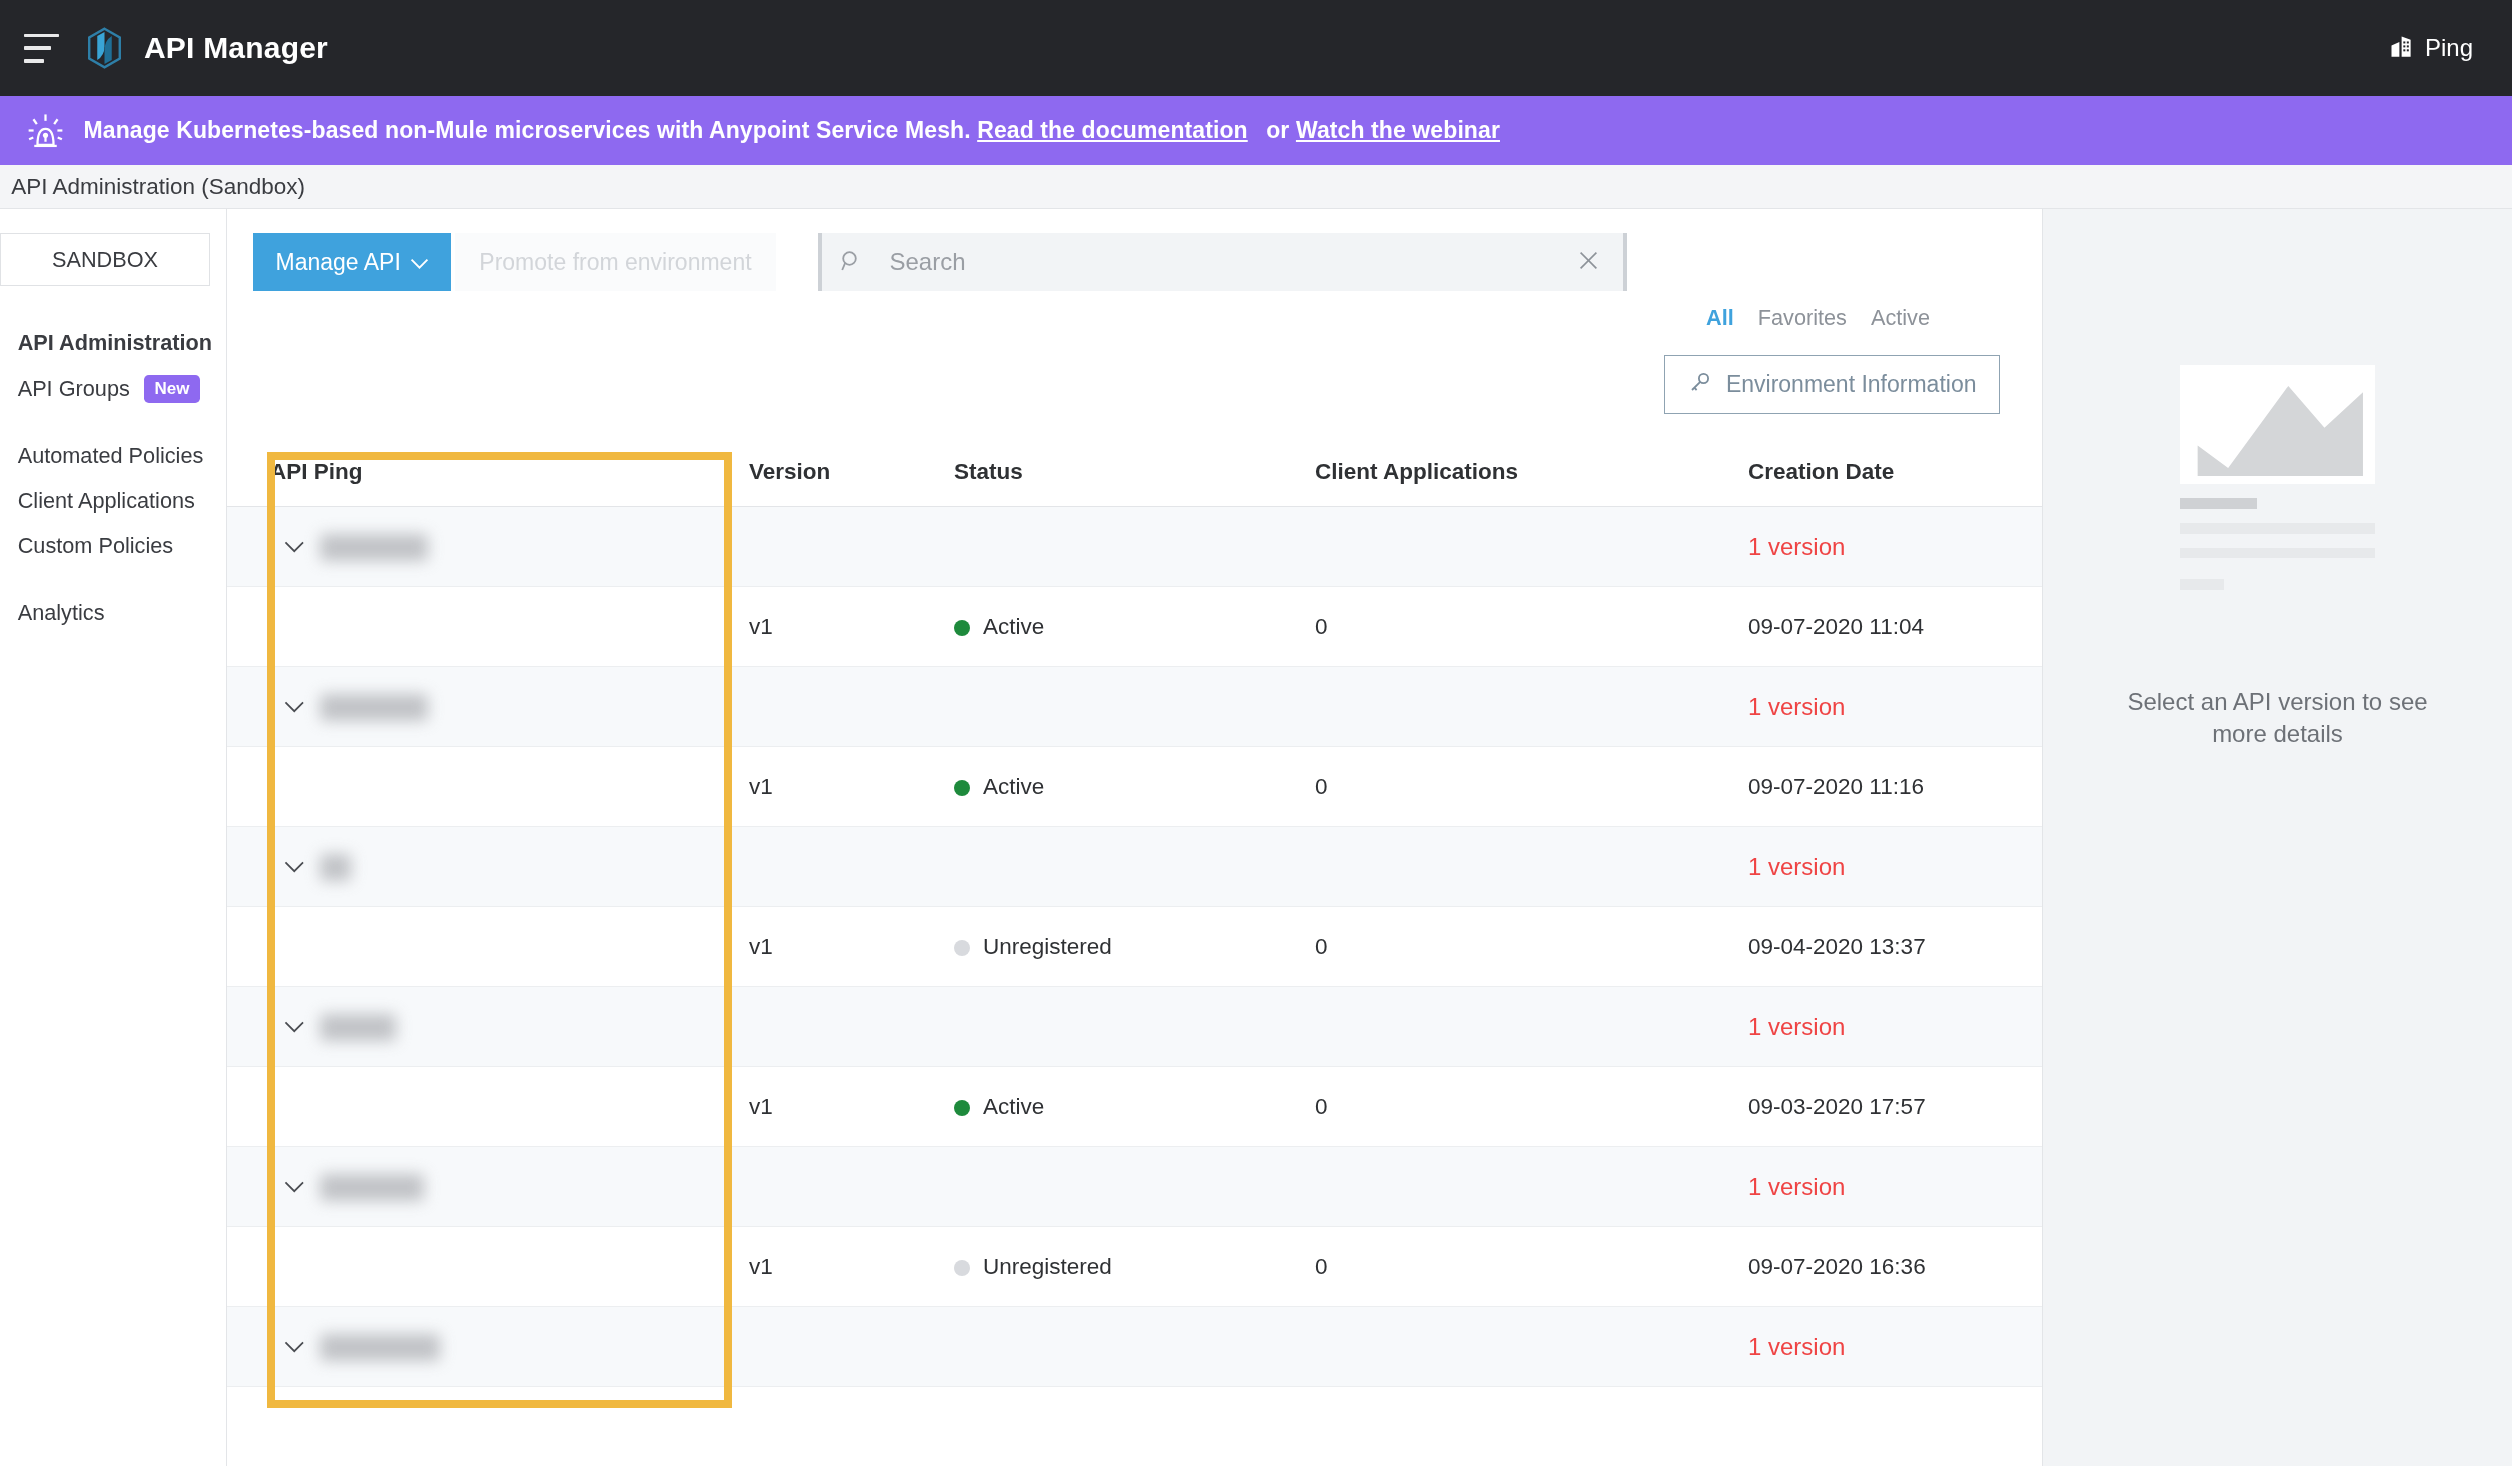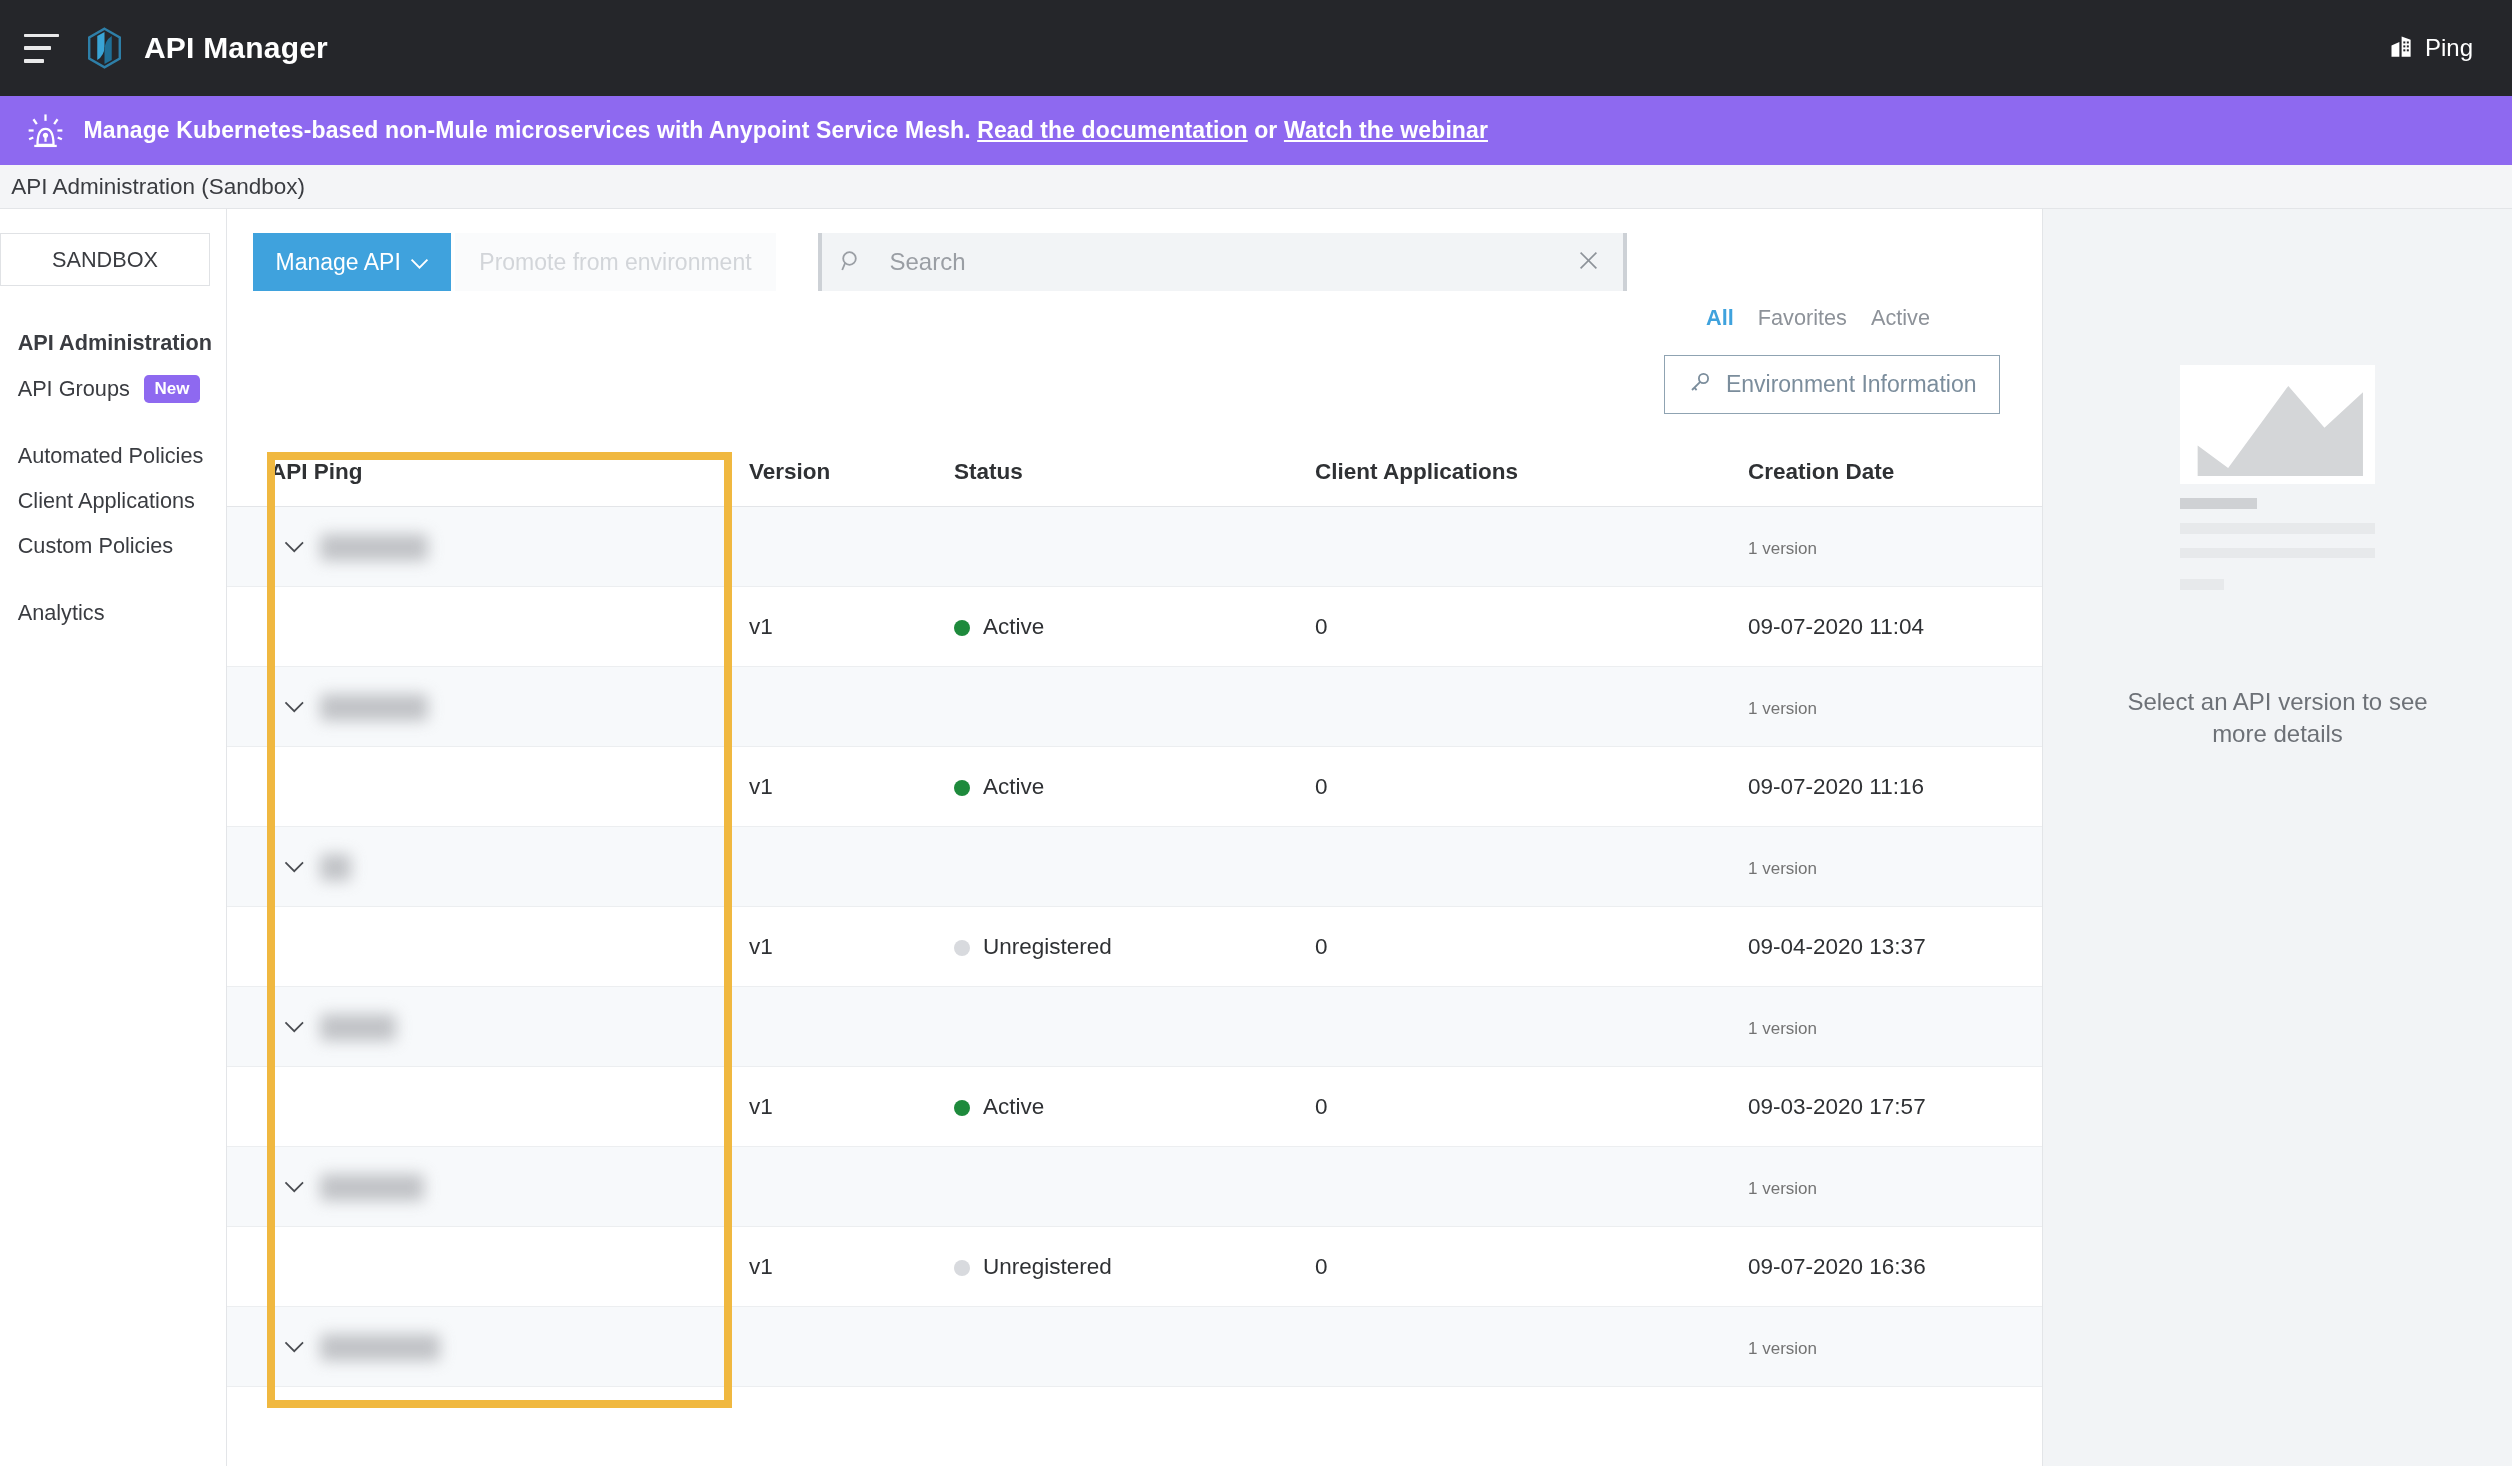--- a/index.html
+++ b/index.html
@@ -29,21 +29,21 @@
   .org-name { color: #ffffff; font-size: 24px; }
 
   
   .promo {
     height: 69px; background: #8e69f0; display: flex; align-items: center;
     padding-left: 22.5px; color: #fff;
   }
   .promo-icon { width: 45px; height: 45px; margin-right: 16px; flex: 0 0 auto; }
   .promo-text { font-size: 23px; font-weight: bold; letter-spacing: 0.1px; }
   .promo-text a { color: #fff; text-decoration: underline; font-weight: bold; }
-  .promo-text .conj { font-weight: bold; }
+  .promo-text .conj { font-weight: bold; margin-left: 12px; }
 
   
   .crumbbar {
     height: 44px; background: #f4f5f7; border-bottom: 0.8px solid #e3e5e8;
     display: flex; align-items: center; padding-left: 11.2px;
   }
   .crumbbar span { font-size: 22.5px; color: #3a3c41; }
 
   
   .body { display: flex; height: calc(1467px - 96px - 69px - 45px); }
@@ -122,21 +122,21 @@
   .c-app  { width: 433px; }
   .c-date { width: auto; margin-left: 24px; }
   tbody td { font-size: 22.5px; color: #2f3134; border-bottom: 0.8px solid #eceef0;
              height: 80px; vertical-align: middle; }
   tr.grp { background: #f7f9fb; }
   tr.ver { background: #ffffff; }
   .chev { display: inline-block; width: 24px; margin-left: 13px; margin-right: 13px;
           color: #4a4d52; cursor: pointer; }
   .blurname { display: inline-block; height: 27px; border-radius: 3.2px;
               background: #b7b9bd; filter: blur(7.2px); opacity: .85; vertical-align: middle; }
-  .vercount { color: #737373; font-size: 17px; }
+  .vercount { color: #ef4444; font-size: 24px; }
   .dot { display: inline-block; width: 16px; height: 16px; border-radius: 50%;
          margin-right: 13px; vertical-align: middle; }
   .dot.active { background: #1e8a3c; }
   .dot.unreg { background: #d8dade; }
 
   
   .hibox {
     position: absolute; border: 8px solid #f0b840; pointer-events: none; z-index: 20;
   }
 

